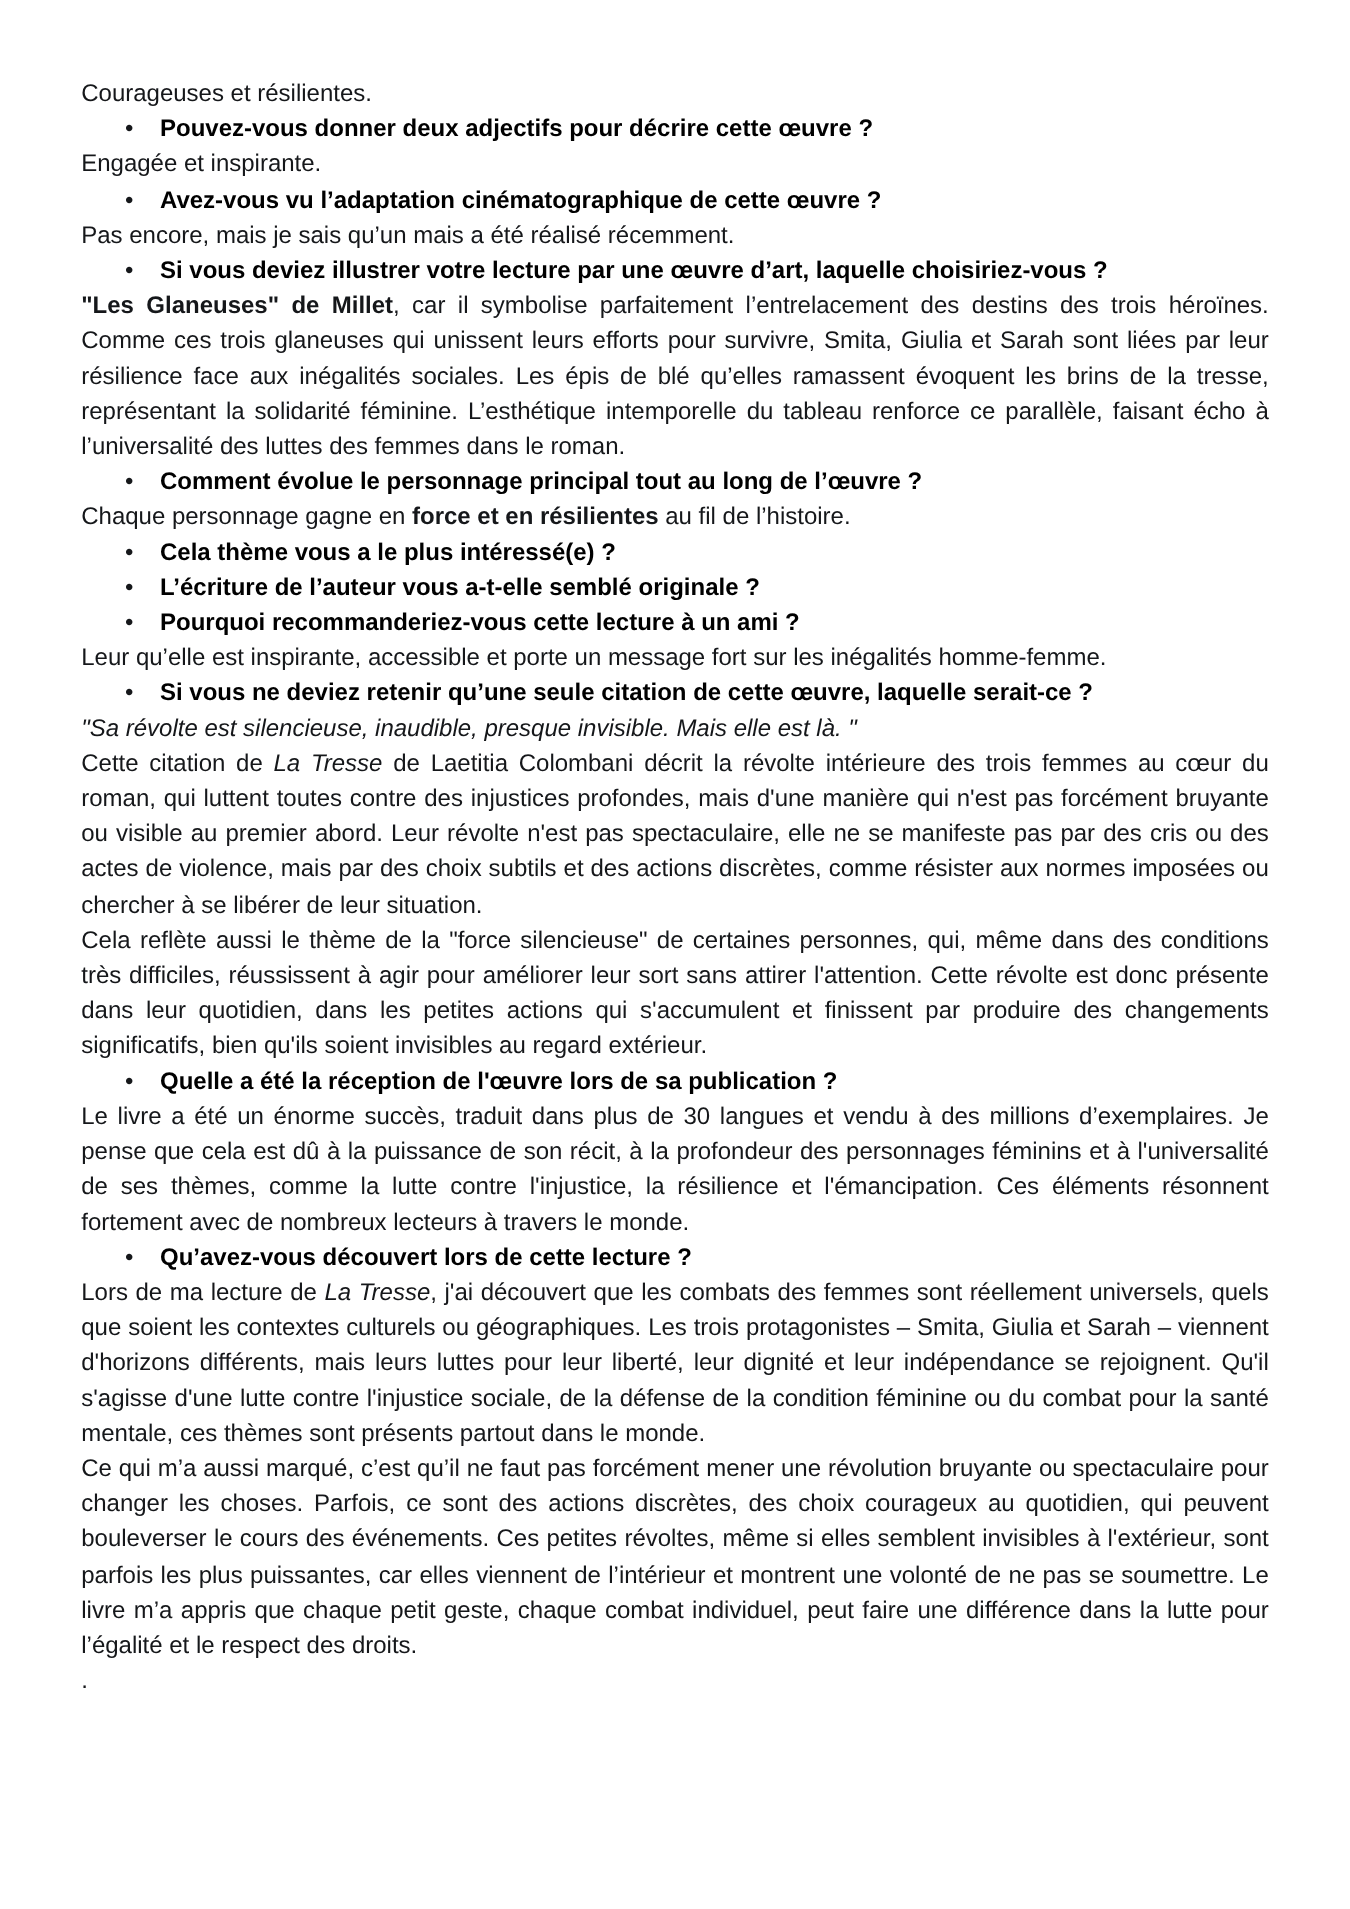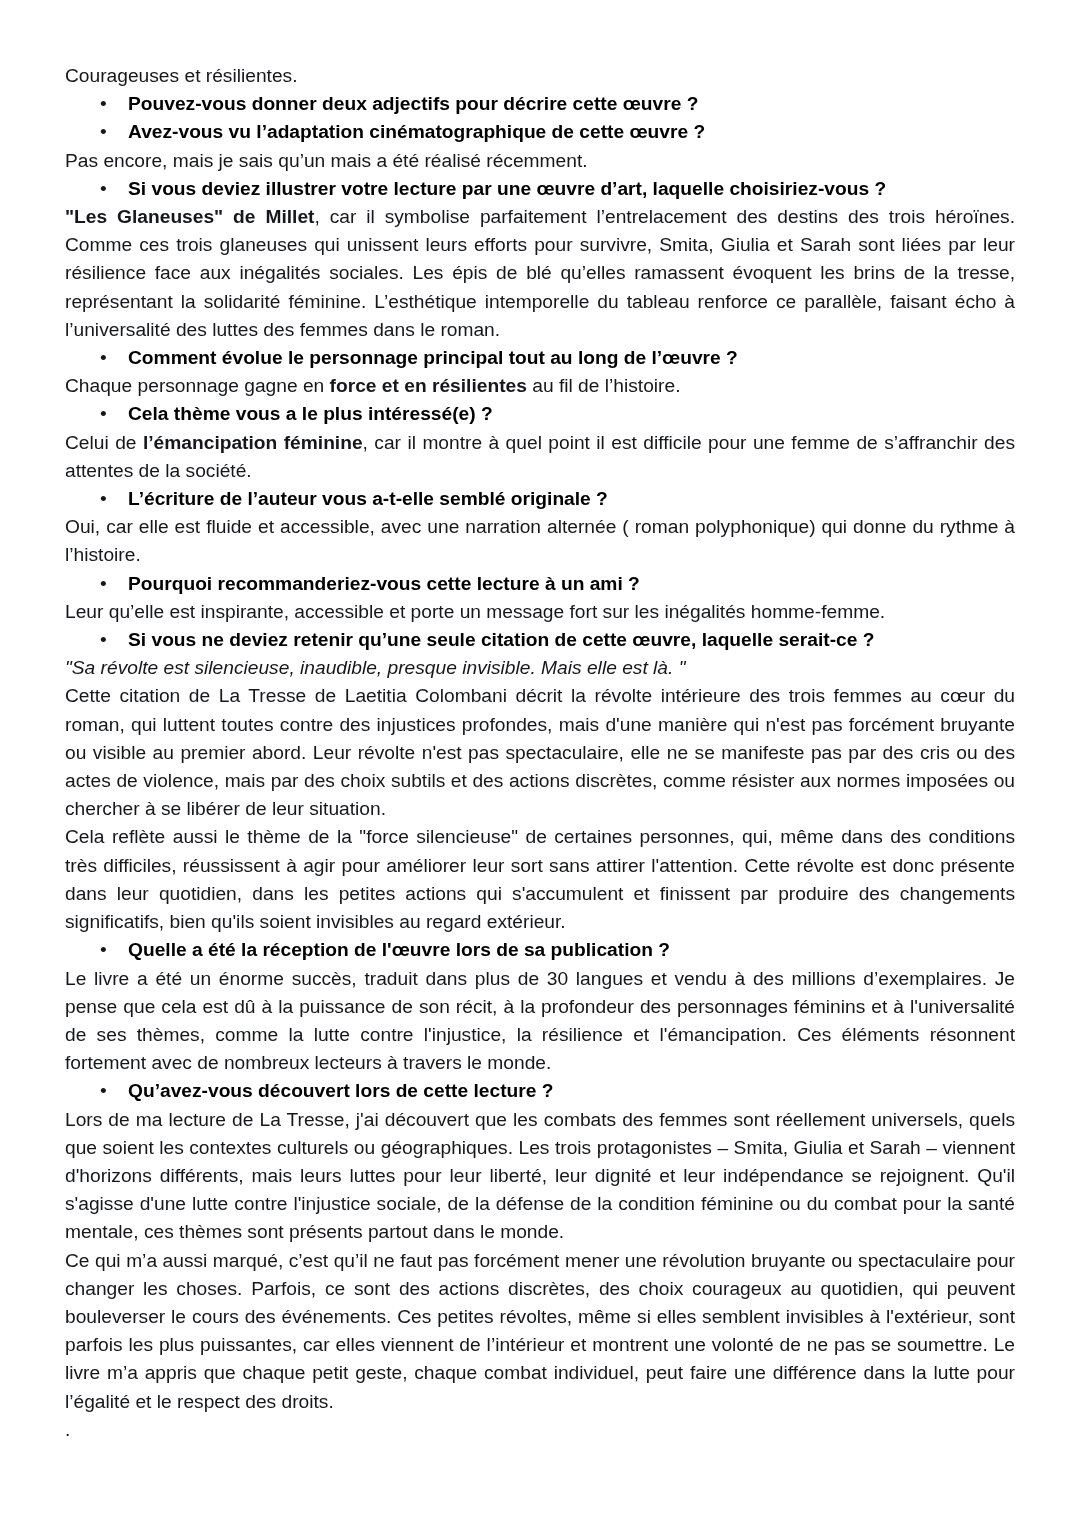--- a/index.html
+++ b/index.html
@@ -51,21 +51,21 @@
     font-size: 19.2px;
     line-height: 28.2px;
     color: #15171a;
   }
   .bullet-text {
     font-weight: 700;
     color: #000000;
     flex: 1 1 auto;
   }
   b, .b { font-weight: 700; }
-  i, .i { }
+  i, .i { font-style: italic; }
   .quote-line {
     margin: 0;
     font-size: 19.2px;
     line-height: 28.2px;
     font-style: italic;
     text-align: left;
     color: #15171a;
   }
   .dot-line {
     margin: 0;
@@ -78,45 +78,44 @@
 </head>
 <body>
 
 <div class="page">
   <div class="doc" id="doc-body">
       <p class="para">Courageuses et résilientes.</p>
       <div class="bullet-row">
         <span class="bullet-mark">•</span>
         <span class="bullet-text">Pouvez-vous donner deux adjectifs pour décrire cette œuvre ?</span>
       </div>
+      <p class="para">Engagée et inspirante.</p>
       <div class="bullet-row">
         <span class="bullet-mark">•</span>
         <span class="bullet-text">Avez-vous vu l’adaptation cinématographique de cette œuvre ?</span>
       </div>
       <p class="para">Pas encore, mais je sais qu’un mais a été réalisé récemment.</p>
       <div class="bullet-row">
         <span class="bullet-mark">•</span>
         <span class="bullet-text">Si vous deviez illustrer votre lecture par une œuvre d’art, laquelle choisiriez-vous ?</span>
       </div>
       <p class="para"><span class="b">"Les Glaneuses" de Millet</span><span>, car il symbolise parfaitement l’entrelacement des destins des trois héroïnes. Comme ces trois glaneuses qui unissent leurs efforts pour survivre, Smita, Giulia et Sarah sont liées par leur résilience face aux inégalités sociales. Les épis de blé qu’elles ramassent évoquent les brins de la tresse, représentant la solidarité féminine. L’esthétique intemporelle du tableau renforce ce parallèle, faisant écho à l’universalité des luttes des femmes dans le roman.</span></p>
       <div class="bullet-row">
         <span class="bullet-mark">•</span>
         <span class="bullet-text">Comment évolue le personnage principal tout au long de l’œuvre ?</span>
       </div>
       <p class="para"><span>Chaque personnage gagne en </span><span class="b">force et en résilientes</span><span> au fil de l’histoire.</span></p>
       <div class="bullet-row">
         <span class="bullet-mark">•</span>
         <span class="bullet-text">Cela thème vous a le plus intéressé(e) ?</span>
       </div>
-      <p class="para"><span>Celui de </span><span class="b">l’émancipation féminine</span><span>, car il montre à quel point il est difficile pour une femme de s’affranchir des attentes de la société.</span></p>
       <div class="bullet-row">
         <span class="bullet-mark">•</span>
         <span class="bullet-text">L’écriture de l’auteur vous a-t-elle semblé originale ?</span>
       </div>
-      <p class="para">Oui, car elle est fluide et accessible, avec une narration alternée ( roman polyphonique) qui donne du rythme à l’histoire.</p>
       <div class="bullet-row">
         <span class="bullet-mark">•</span>
         <span class="bullet-text">Pourquoi recommanderiez-vous cette lecture à un ami ?</span>
       </div>
       <p class="para">Leur qu’elle est inspirante, accessible et porte un message fort sur les inégalités homme-femme.</p>
       <div class="bullet-row">
         <span class="bullet-mark">•</span>
         <span class="bullet-text">Si vous ne deviez retenir qu’une seule citation de cette œuvre, laquelle serait-ce ?</span>
       </div>
       <p class="quote-line">"Sa révolte est silencieuse, inaudible, presque invisible. Mais elle est là. "</p>

